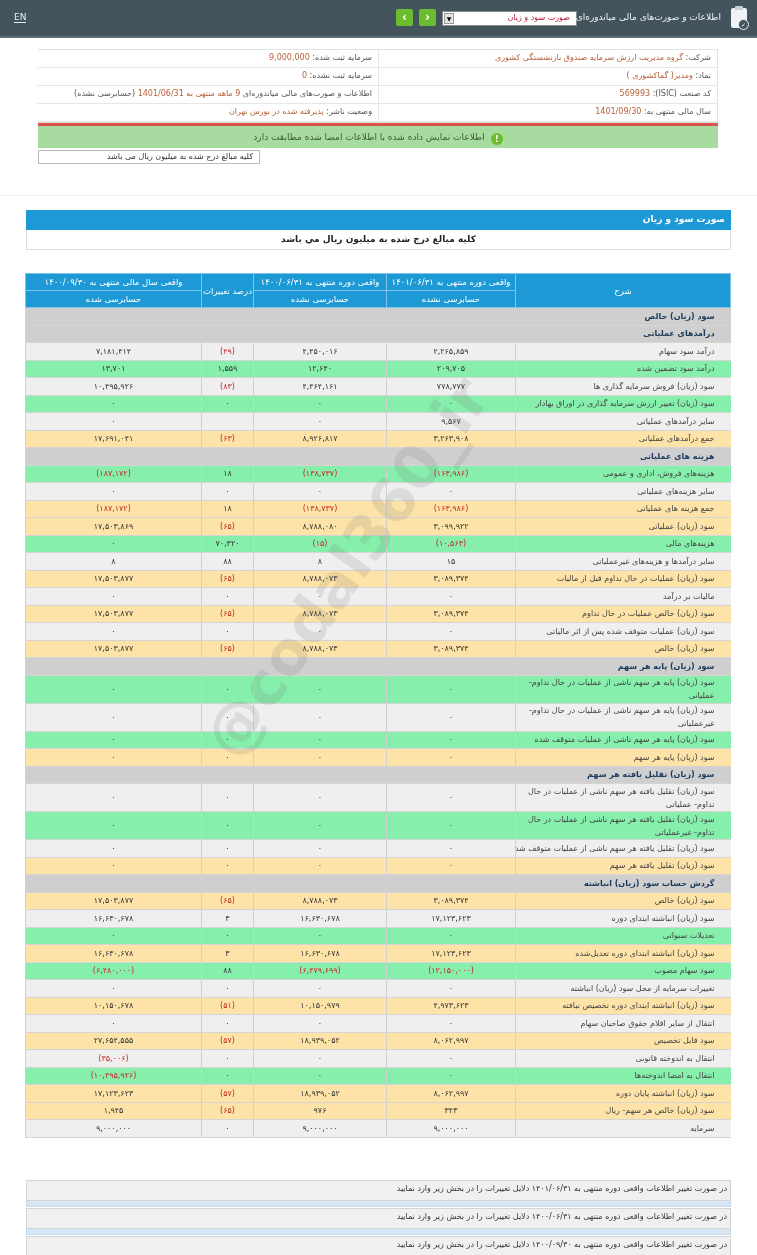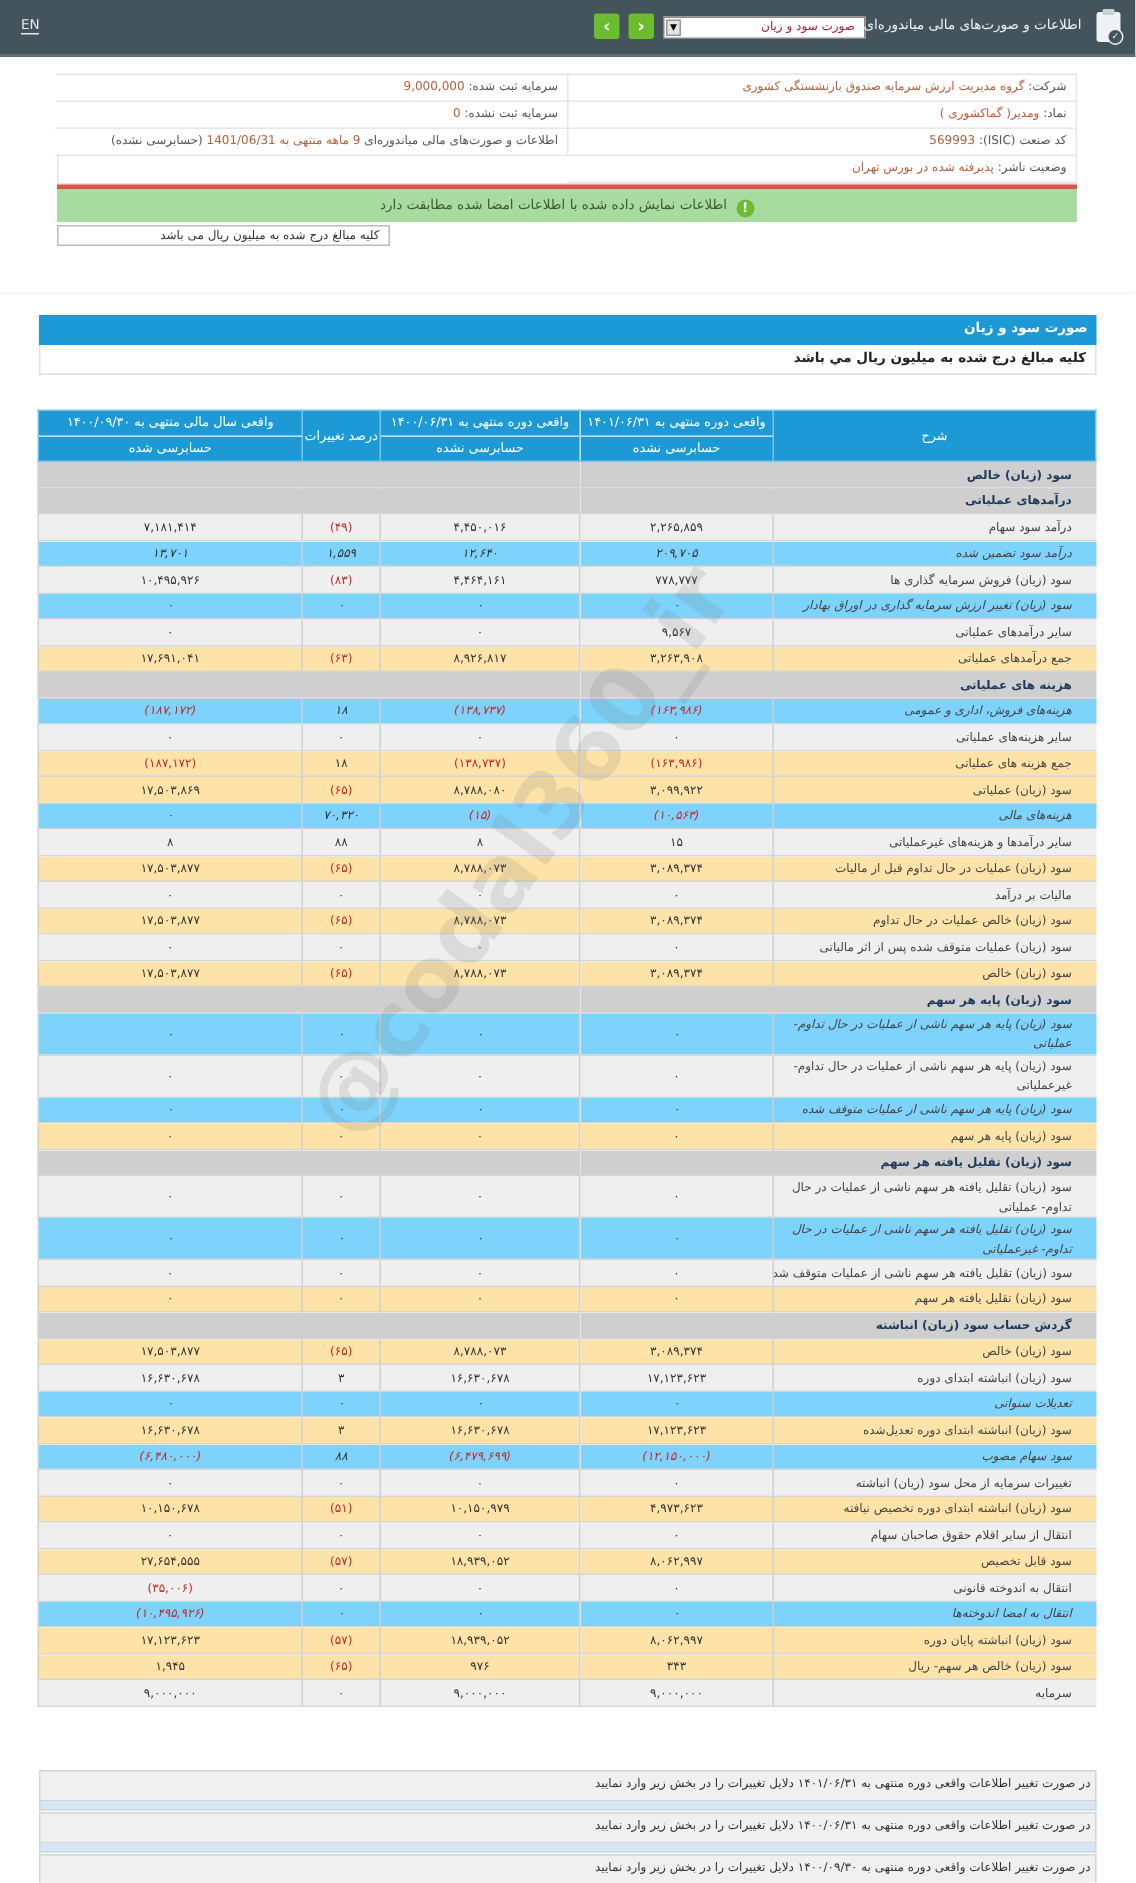--- a/index.html
+++ b/index.html
@@ -27,34 +27,34 @@
   .info-red-line { height: 3px; background: #d9534f; }
   .alert { height: 22px; background: #a8dba0; color: #3d5a33; font-size: 9px; text-align: center; line-height: 22px; position: relative; }
   .alert .ico { display: inline-block; width: 12px; height: 12px; background: #6cbc2f; border-radius: 50%; color: #fff; font-size: 9px; line-height: 12px; text-align: center; margin-left: 6px; vertical-align: -2px; font-weight: bold; }
   .unit-box { position: absolute; left: 38px; top: 150px; width: 222px; height: 14px; border: 1px solid #bbb; direction: rtl; font-size: 8px; padding: 1px 6px; color: #333; background: #fff; }
 
   .sep { position: absolute; left: 0; top: 195px; width: 757px; height: 1px; background: #f2f2f2; }
 
   
   .report { position: absolute; left: 26px; top: 210px; width: 705px; direction: rtl; }
   .report-title { height: 20px; background: #1d9ad6; color: #fff; font-size: 9px; font-weight: bold; padding: 4px 6px; }
-  .report-sub { height: 20px; background: #fff; border: 1px solid #e0e0e0; border-top: none; font-size: 9px; font-weight: bold; padding: 4px 6px; color: #222; }
+  .report-sub { height: 20px; background: #fff; border: 1px solid #e0e0e0; border-top: none; font-size: 9px; font-weight: bold; padding: 4px 6px; color: #222; text-align: center; }
 
   
   .tbl-wrap { position: absolute; left: 26px; top: 273px; width: 705px; direction: rtl; }
   table { border-collapse: collapse; width: 705px; table-layout: fixed; }
   th { background: #1d9ad6; color: #fff; font-weight: normal; font-size: 8.5px; border: 1px solid #7cc4ea; white-space: nowrap; overflow: hidden; }
   th.h1 { height: 17px; }
   th.h2 { height: 17px; }
   td { font-size: 8px; height: 17.5px; border-bottom: 1px solid #d5d5d5; border-left: 1px solid #d0d0d0; padding: 0 4px; text-align: center; color: #333; white-space: nowrap; overflow: hidden; }
   td.desc { text-align: right; padding-right: 16px; color: #444; }
   tr.tall td { height: 28px; }
   tr.tall td.desc { white-space: normal; line-height: 13px; }
   tr.gray td { background: #efefef; }
-  tr.blue td { background: #7dd3fc; font-style: italic; }
+  tr.blue td { background: #86efac; }
   tr.yellow td { background: #fde3a7; }
   tr.section td { background: #cfcfcf; }
   tr.section td.desc { font-weight: bold; color: #1b3a5c; }
   .neg { color: #c22a2a; }
 
   
   .notes { position: absolute; left: 26px; top: 1180px; width: 705px; direction: rtl; }
   .note { height: 21px; background: #f0f0f0; border: 1px solid #d4d4d4; font-size: 8px; padding: 3px 3px; color: #333; }
   .note-bar { height: 6px; background: #d7e6f4; border: 1px solid #c6d8ea; border-top: none; margin-bottom: 1px; }
 
@@ -77,20 +77,21 @@
 </div>
 
 <div class="info">
   <div class="info-grid">
     <div class="info-cell r"><span>شرکت:</span> <span class="v">گروه مدیریت ارزش سرمایه صندوق بازنشستگی کشوری</span></div>
     <div class="info-cell"><span>سرمایه ثبت شده:</span> <span class="v">9,000,000</span></div>
     <div class="info-cell r"><span>نماد:</span> <span class="v">ومدیر( گماکشوری )</span></div>
     <div class="info-cell"><span>سرمایه ثبت نشده:</span> <span class="v">0</span></div>
     <div class="info-cell r"><span>کد صنعت (ISIC):</span> <span class="v">569993</span></div>
     <div class="info-cell"><span>اطلاعات و صورت‌های مالی میاندوره‌ای</span> <span class="v">9 ماهه منتهی به</span> <span class="v">1401/06/31</span> <span>(حسابرسی نشده)</span></div>
+    <div class="info-cell r"><span>سال مالی منتهی به:</span> <span class="v">1401/09/30</span></div>
     <div class="info-cell"><span>وضعیت ناشر:</span> <span class="v">پذیرفته شده در بورس تهران</span></div>
   </div>
   <div class="info-red-line"></div>
   <div class="alert">
     <span class="ico">!</span><span>اطلاعات نمایش داده شده با اطلاعات امضا شده مطابقت دارد</span>
   </div>
 </div>
 <div class="unit-box">کلیه مبالغ درج شده به میلیون ریال می باشد</div>
 
 <div class="sep"></div>

